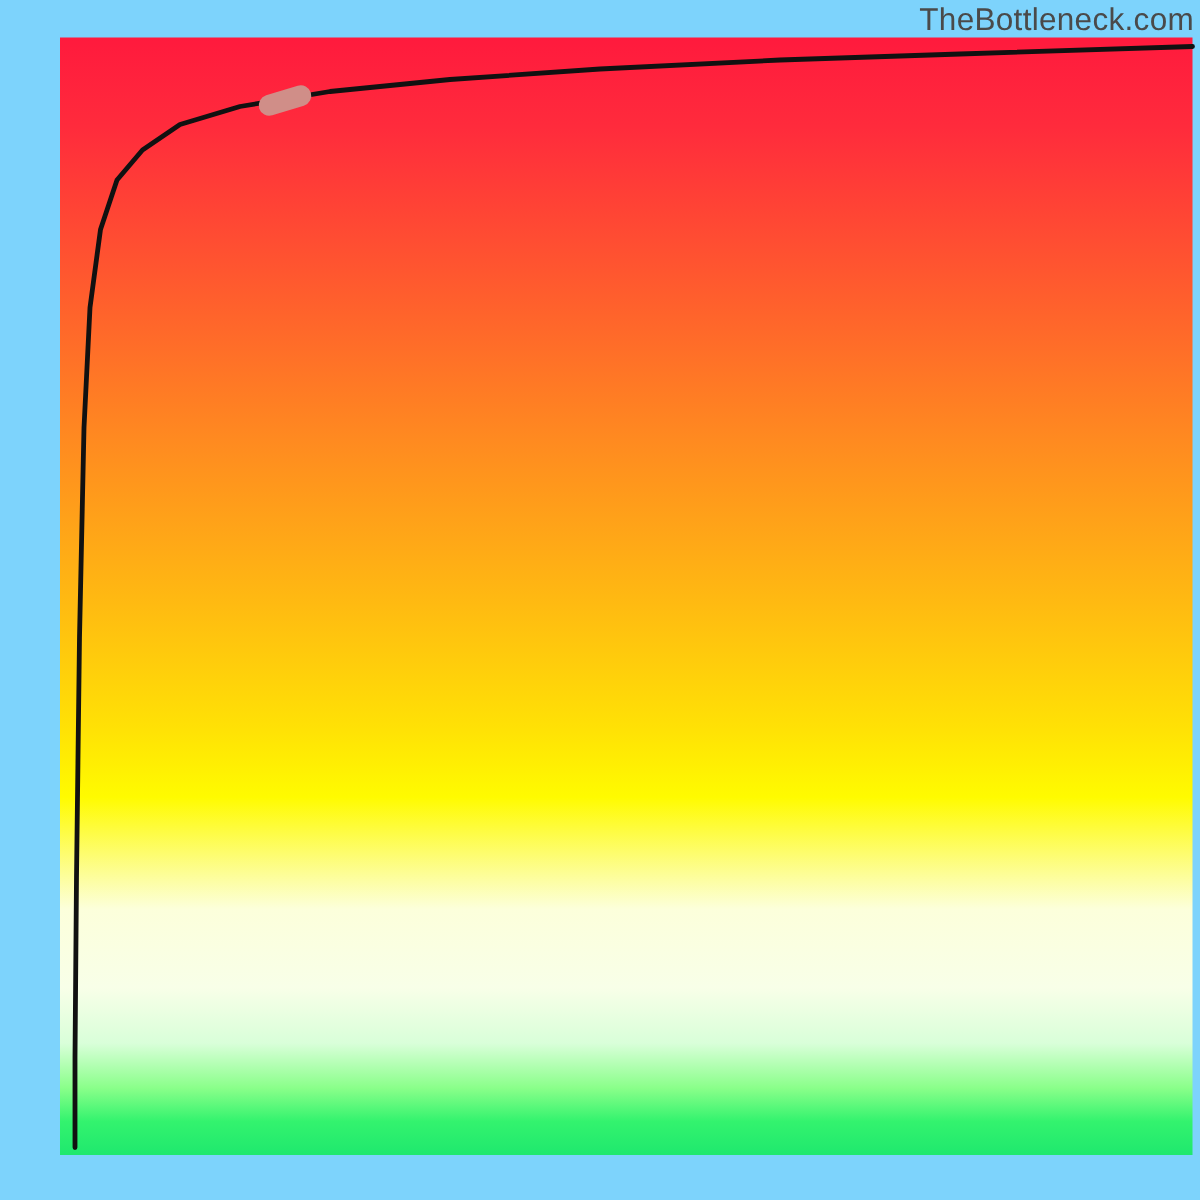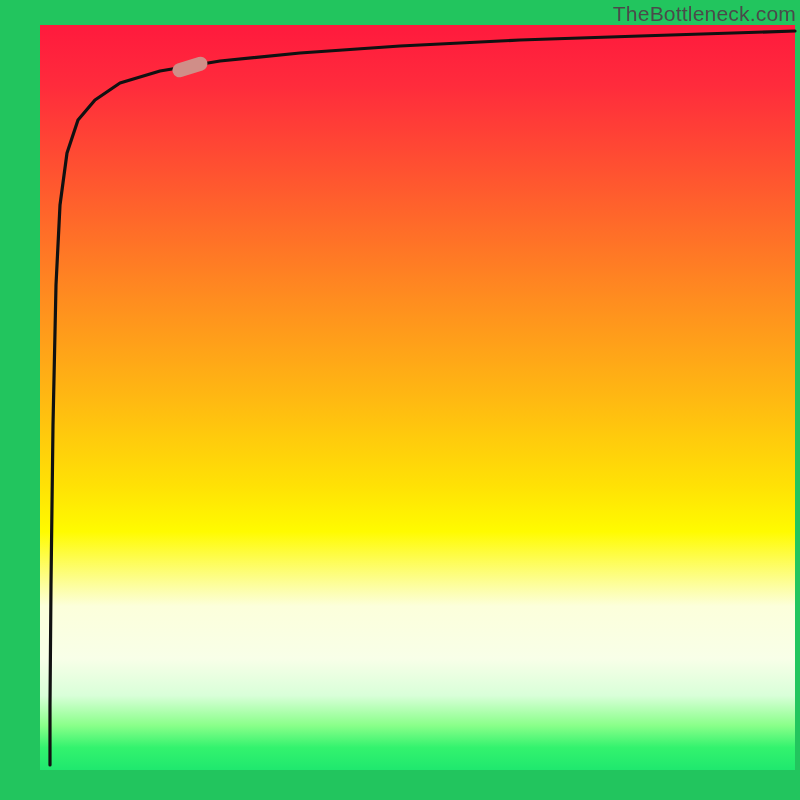--- a/index.html
+++ b/index.html
@@ -8,21 +8,21 @@
     width: 800px;
     height: 800px;
     overflow: hidden;
     background: #000;
     font-family: Arial, Helvetica, sans-serif;
   }
   .frame {
     position: relative;
     width: 800px;
     height: 800px;
-    background: #22c55e;
+    background: #7dd3fc;
   }
   .plot-area {
     position: absolute;
     left: 40px;
     top: 25px;
     width: 755px;
     height: 745px;
     background: linear-gradient(
       to bottom,
       #ff1a3d 0%,

